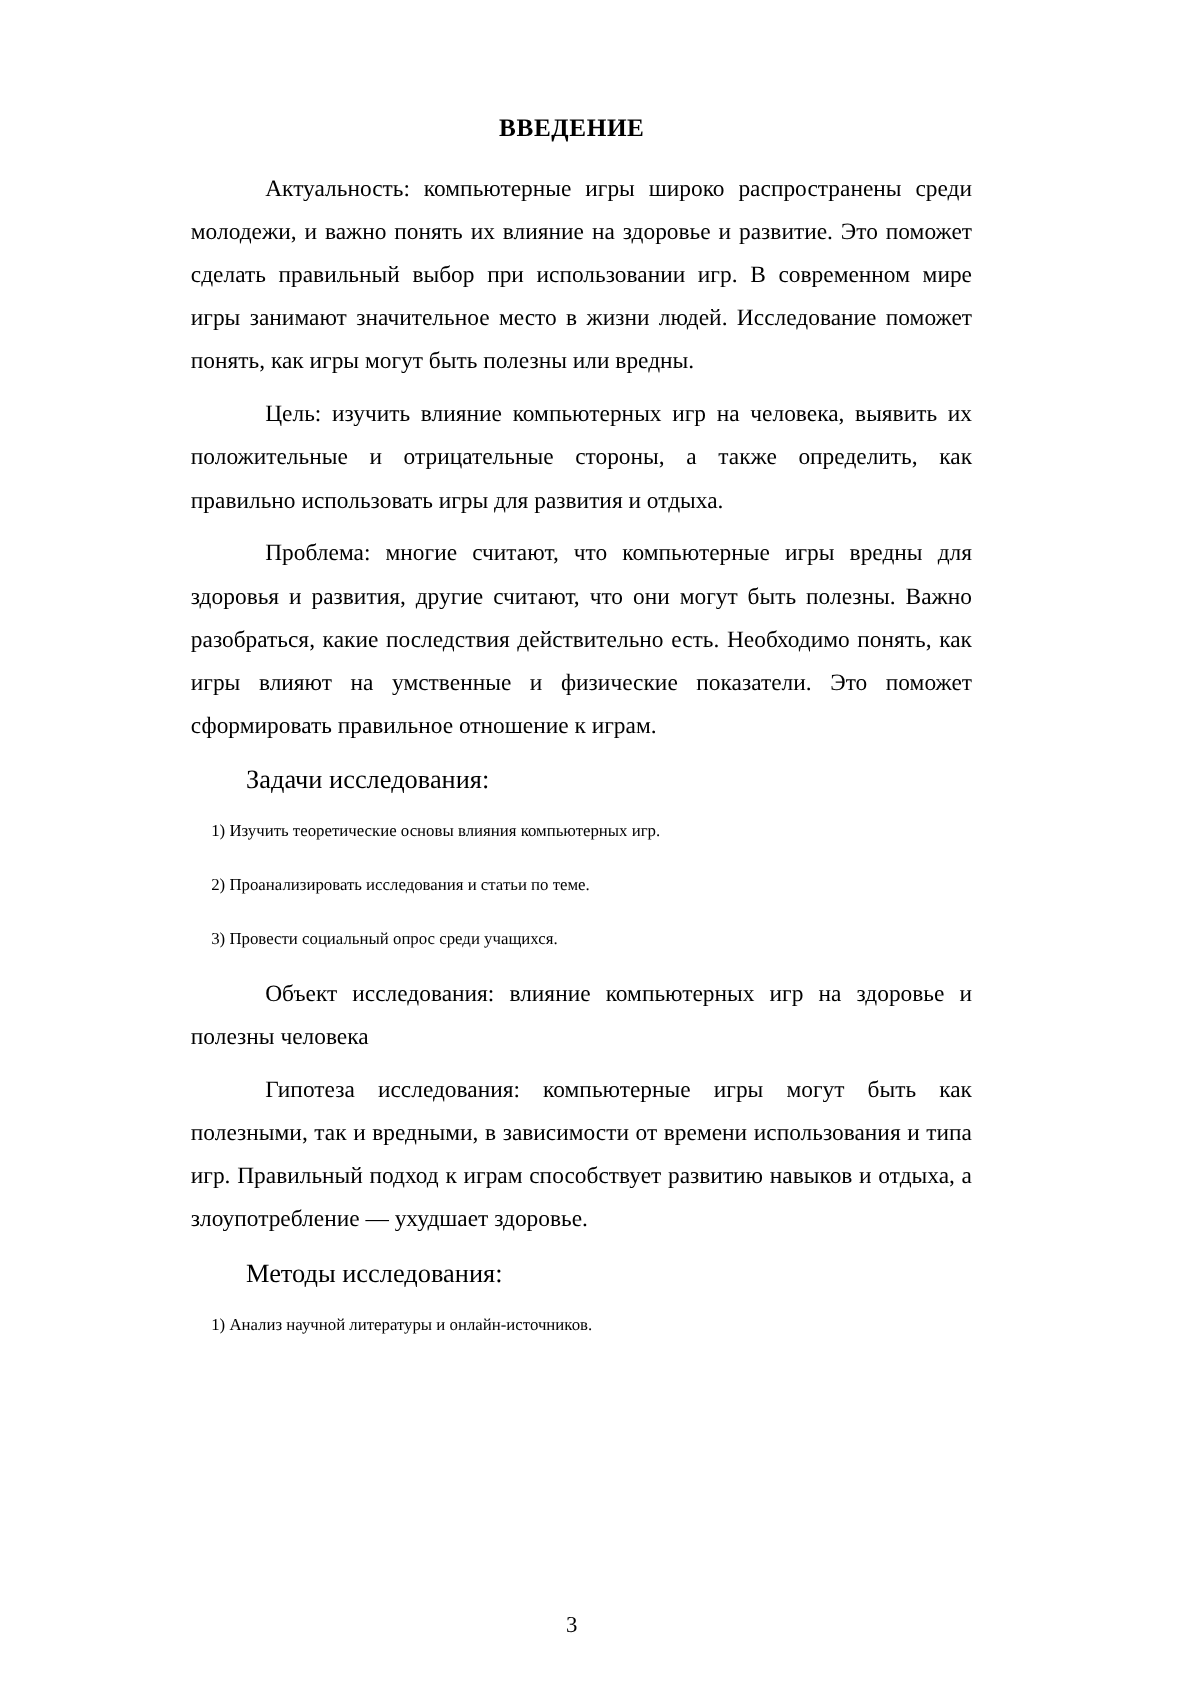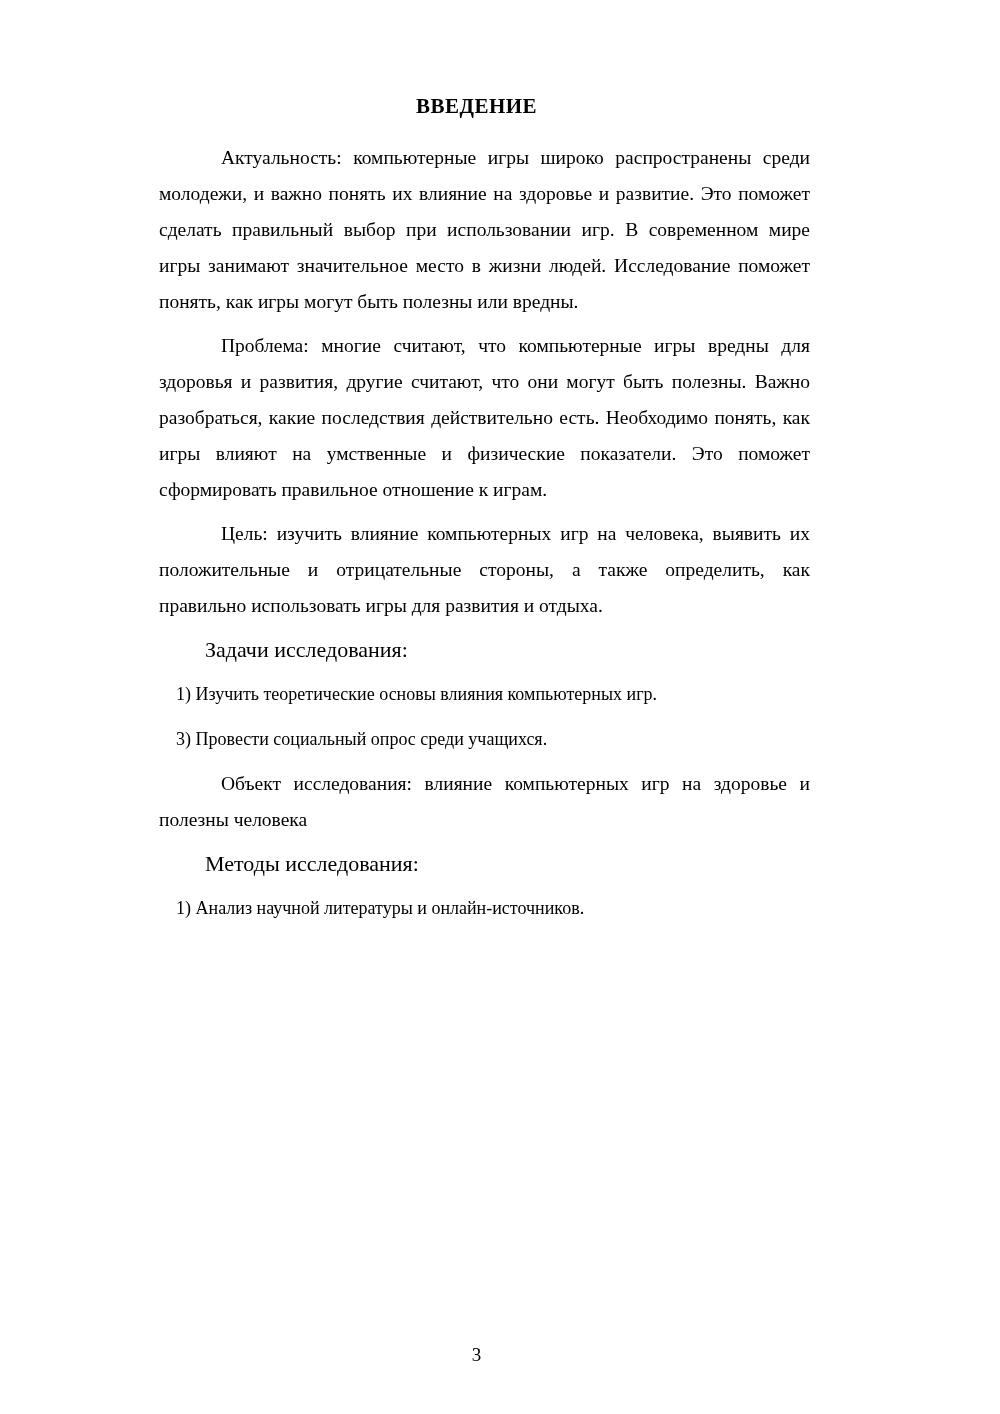--- a/index.html
+++ b/index.html
@@ -37,21 +37,21 @@
     text-indent: 62px;
     margin: 0 0 8px 16px;
   }
   p.lead {
     font-size: 22px;
     line-height: 36px;
     text-indent: 62px;
     margin: 0 0 8px 0;
   }
   p.list-item {
-    font-size: 18px;
+    font-size: 14px;
     line-height: 36px;
     margin: 0 0 9px 0;
     padding-left: 33px;
   }
   .page-number {
     position: absolute;
     left: 143px;
     right: 70px;
     bottom: 48px;
     text-align: center;
@@ -61,36 +61,38 @@
 </style>
 </head>
 <body>
 
 <div class="page">
 
   <h1 class="doc-title">ВВЕДЕНИЕ</h1>
 
   <p class="body">Актуальность: компьютерные игры широко распространены среди молодежи, и важно понять их влияние на здоровье и развитие. Это поможет сделать правильный выбор при использовании игр. В современном мире игры занимают значительное место в жизни людей. Исследование поможет понять, как игры могут быть полезны или вредны.</p>
 
+  <p class="body">Цель: изучить влияние компьютерных игр на человека, выявить их положительные и отрицательные стороны, а также определить, как правильно использовать игры для развития и отдыха.</p>
+
   <p class="body">Проблема: многие считают, что компьютерные игры вредны для здоровья и развития, другие считают, что они могут быть полезны. Важно разобраться, какие последствия действительно есть. Необходимо понять, как игры влияют на умственные и физические показатели. Это поможет сформировать правильное отношение к играм.</p>
-
-  <p class="body">Цель: изучить влияние компьютерных игр на человека, выявить их положительные и отрицательные стороны, а также определить, как правильно использовать игры для развития и отдыха.</p>
 
   <p class="lead">Задачи исследования:</p>
 
   <p class="list-item">1) Изучить теоретические основы влияния компьютерных игр.</p>
 
+  <p class="list-item">2) Проанализировать исследования и статьи по теме.</p>
 
   <p class="list-item">3) Провести социальный опрос среди учащихся.</p>
 
 
 
   <p class="body">Объект исследования: влияние компьютерных игр на здоровье и полезны человека</p>
 
 
+  <p class="body">Гипотеза исследования: компьютерные игры могут быть как полезными, так и вредными, в зависимости от времени использования и типа игр. Правильный подход к играм способствует развитию навыков и отдыха, а злоупотребление — ухудшает здоровье.</p>
 
   <p class="lead">Методы исследования:</p>
 
   <p class="list-item">1) Анализ научной литературы и онлайн-источников.</p>
 
   <div class="page-number">3</div>
 
 </div>
 
 </body></html>

